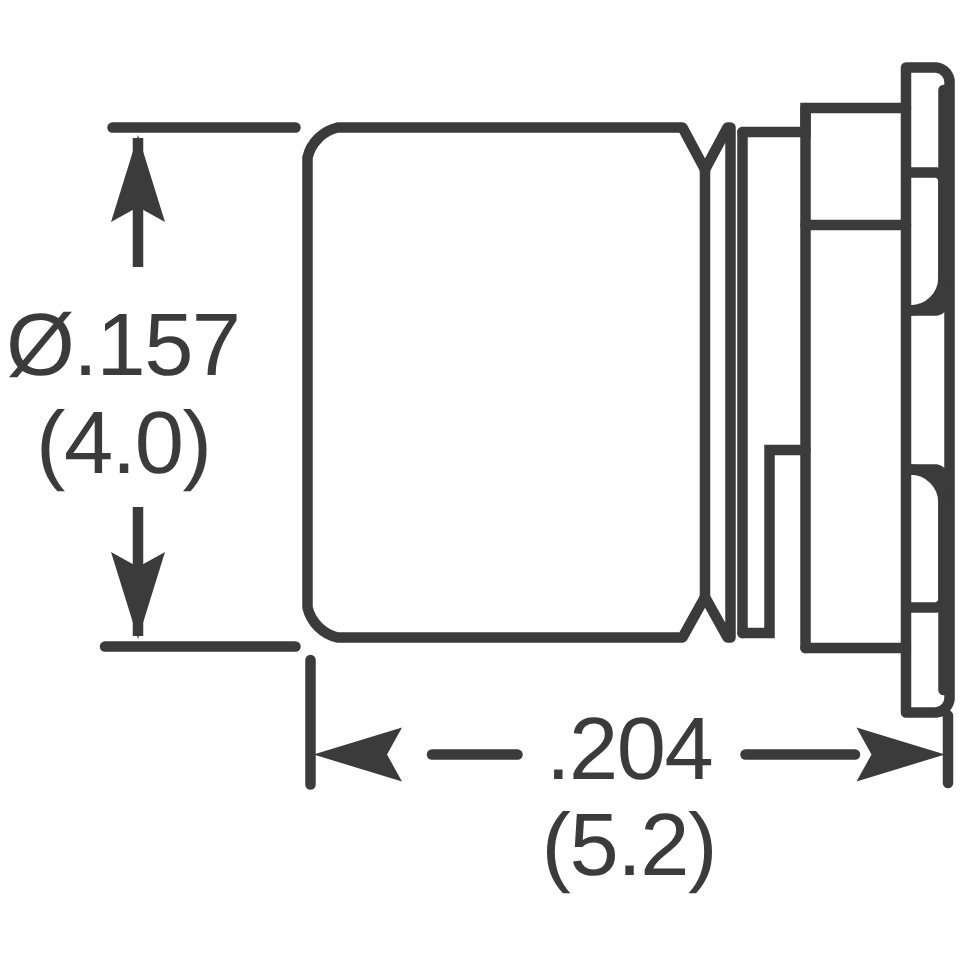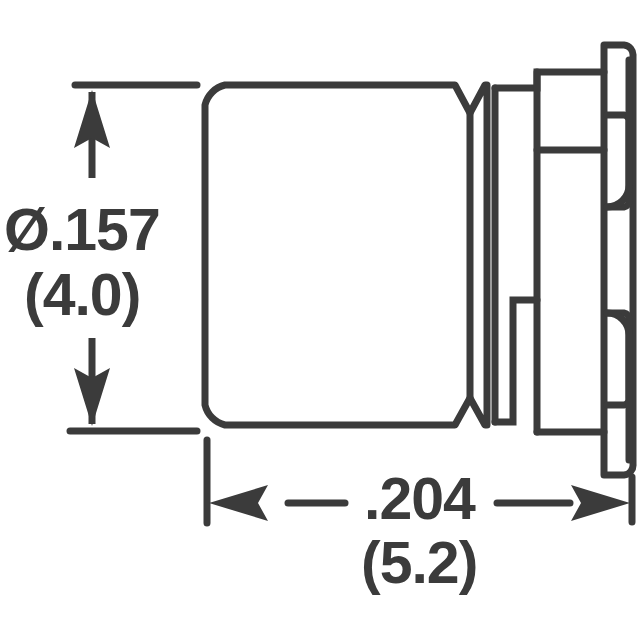--- a/index.html
+++ b/index.html
@@ -11,21 +11,20 @@
     width: 640px;
     height: 640px;
     overflow: hidden;
     font-family: "Liberation Sans", sans-serif;
   }
   #drawing-root {
     position: relative;
     width: 640px;
     height: 640px;
     background: #ffffff;
-    font-weight: bold;
   }
   svg.drawing-canvas {
     position: absolute;
     top: 0;
     left: 0;
     width: 640px;
     height: 640px;
     display: block;
   }
   .dim-text {

